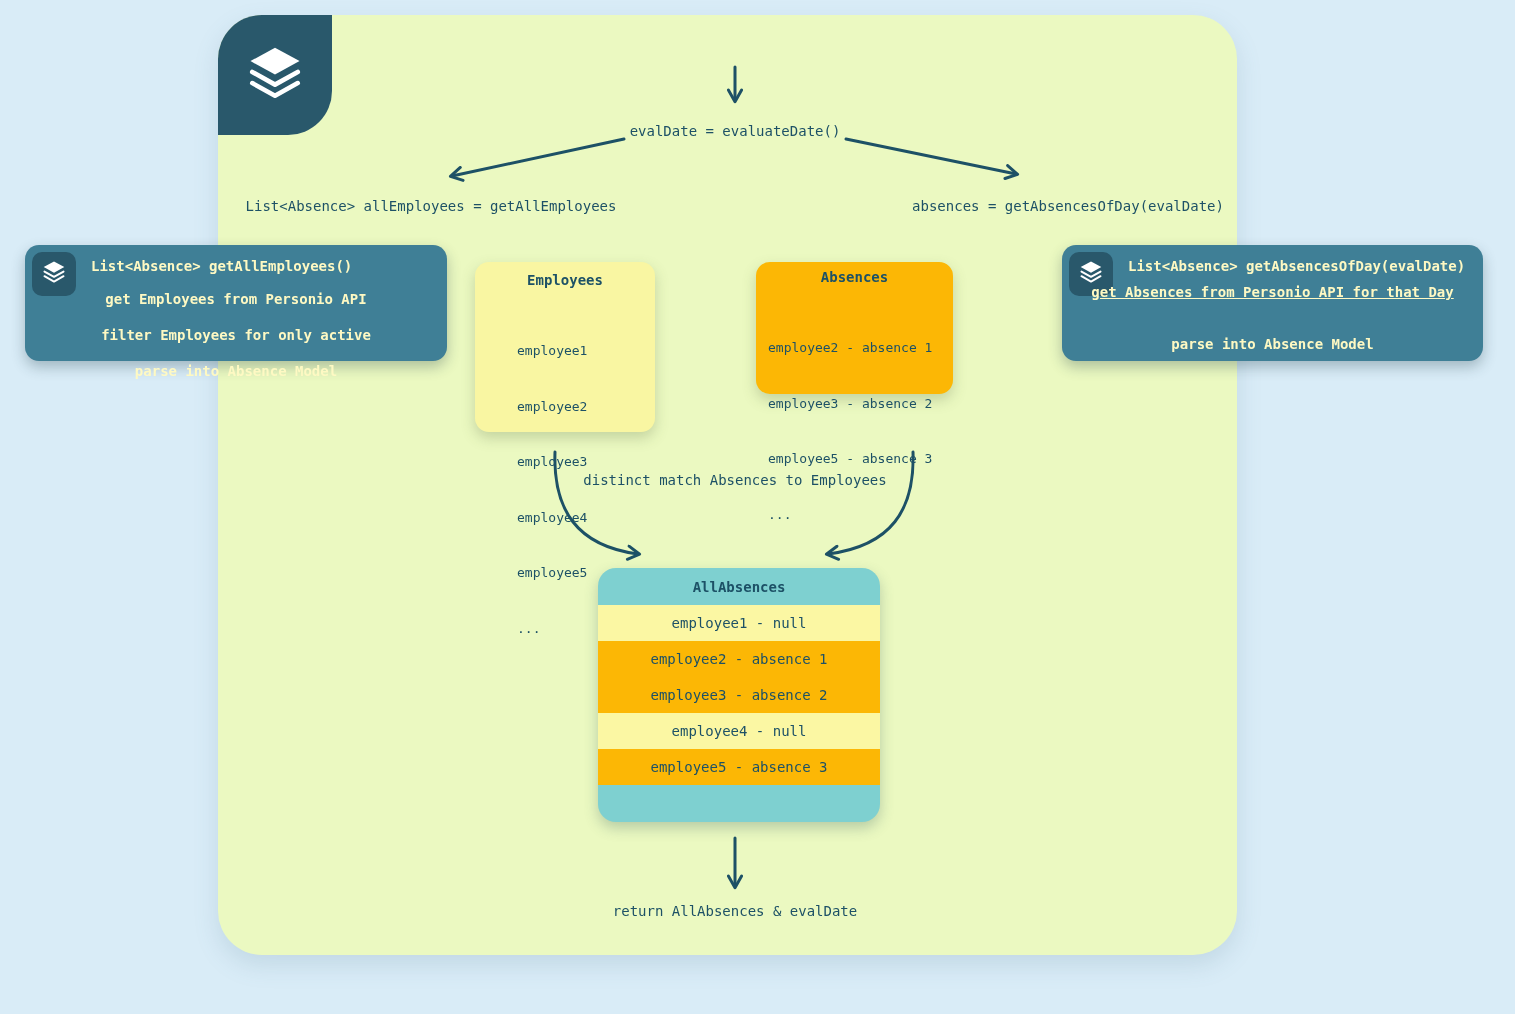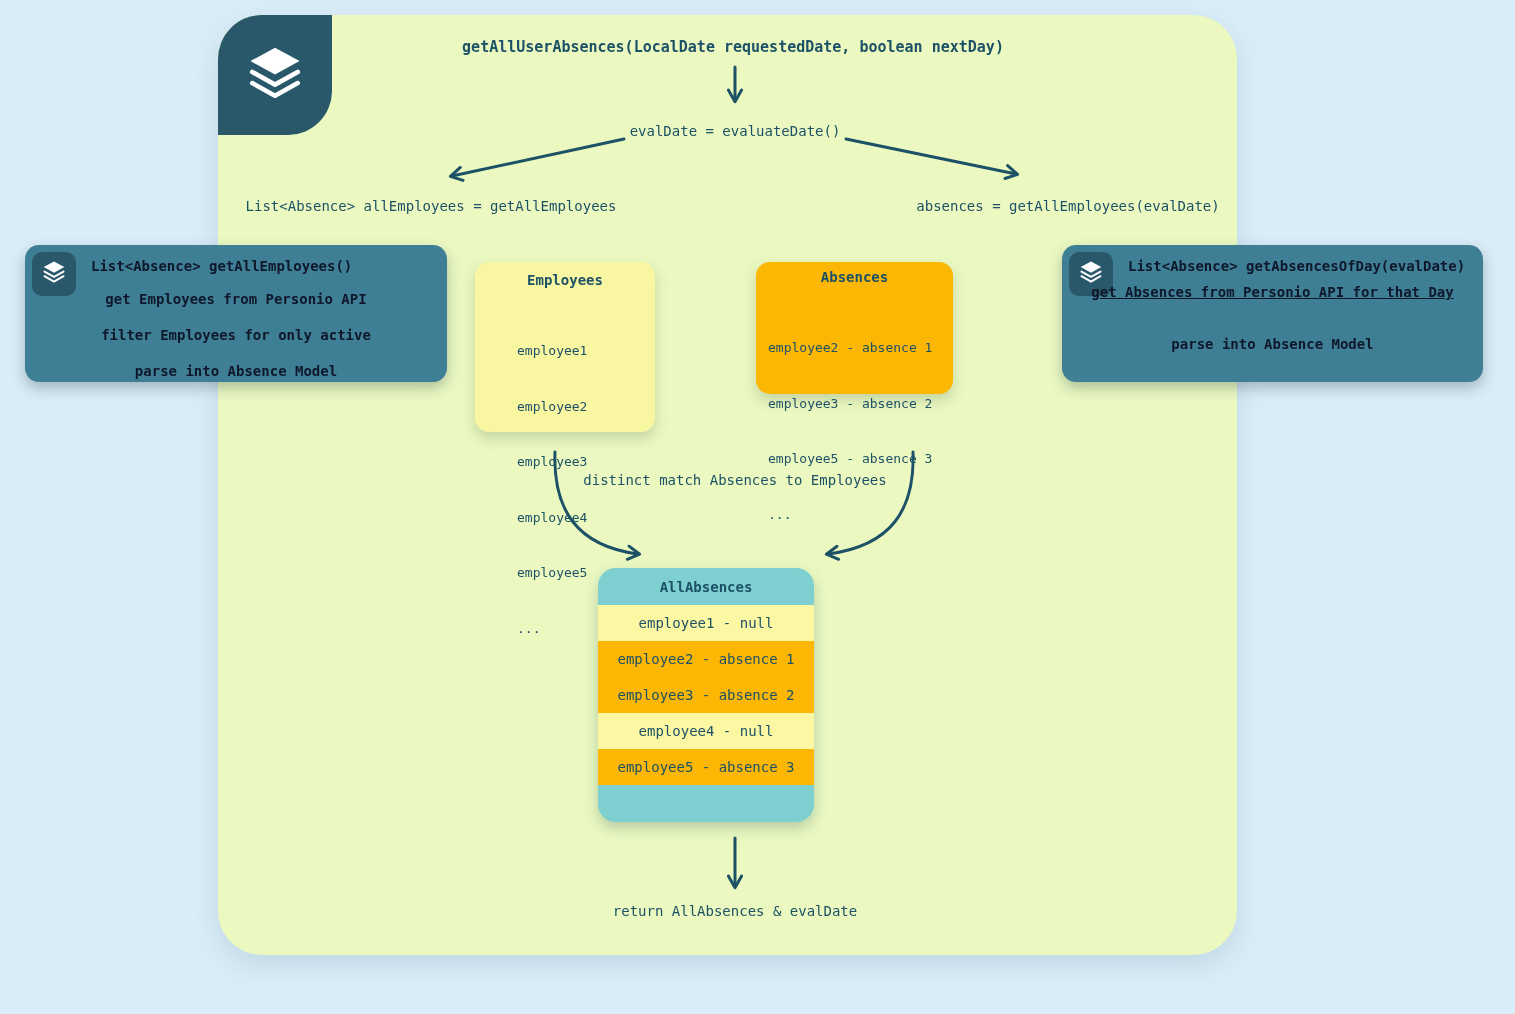--- a/index.html
+++ b/index.html
@@ -15,39 +15,39 @@
             display:flex; align-items:center; justify-content:center; z-index:3; }
 
   .label { position:absolute; transform:translateX(-50%); color:var(--ink,#1d5166);
            font-size:14px; white-space:nowrap; z-index:4; }
   .bold { font-weight:bold; }
   .fs15 { font-size:15px; }
 
   .arrows { position:absolute; left:0; top:0; z-index:2; pointer-events:none; }
   .arrow-stroke { stroke:var(--ink,#1d5166); }
 
-  .callout { position:absolute; width:422px; height:137px; background:var(--teal-mid,#3f7f96);
-             border-radius:14px; box-shadow:0 6px 14px rgba(30,60,70,.3); color:#0f172a; z-index:4; }
+  .callout { position:absolute; width:422px; height:116px; background:var(--teal-mid,#3f7f96);
+             border-radius:14px; box-shadow:0 6px 14px rgba(30,60,70,.3); color:#fef9c3; z-index:4; }
   .iconsq { position:absolute; left:7px; top:7px; width:44px; height:44px;
             background:var(--teal-dark,#29586b); border-radius:10px;
             display:flex; align-items:center; justify-content:center; }
   .ctitle { position:absolute; left:66px; top:13px; font-weight:bold; font-size:14px; white-space:nowrap; }
   .cline  { position:absolute; left:0; width:100%; text-align:center; font-size:14px; font-weight:bold; white-space:nowrap; }
 
   .card { position:absolute; border-radius:14px; box-shadow:0 6px 14px rgba(80,100,60,.25);
           color:var(--ink,#1d5166); z-index:4; }
   .card-emp { left:475px; top:262px; width:180px; height:170px; background:var(--yellow,#f9f6a2); }
   .card-abs { left:756px; top:262px; width:197px; height:132px; background:var(--orange,#fcb705);padding-left:22px; }
   .card-title { position:absolute; top:10px; left:0; width:100%; text-align:center;
                 font-weight:bold; font-size:14px; }
   .card-list { position:absolute; font-size:13px; line-height:18.5px; white-space:pre; }
   .emp-list { top:43px; left:42px; }
   .abs-list { top:40px; left:12px; }
 
-  .allabs { position:absolute; left:598px; top:568px; width:216px; height:254px;
+  .allabs { position:absolute; left:598px; top:568px; width:282px; height:254px;
             background:var(--teal-light,#7ed0d0); border-radius:18px; overflow:hidden;
             box-shadow:0 6px 14px rgba(60,100,100,.3); z-index:4;
             display:flex; flex-direction:column; color:var(--ink,#1d5166); }
   .allabs-header { height:37px; display:flex; align-items:center; justify-content:center;
                    font-weight:bold; font-size:14px; }
   .row { height:36px; display:flex; align-items:center; justify-content:center; font-size:14px; }
   .row.yellow { background:var(--row-yellow,#fbf7a3); }
   .row.orange { background:var(--row-orange,#fcb705); }
   .allabs-footer { flex:1; }
 </style>
@@ -77,24 +77,23 @@
   <div class="corner">
     <span>
       <svg width="62" height="62" viewBox="0 0 24 24">
         <path d="M12 2.2 L21.5 7.4 12 12.6 2.5 7.4 Z" fill="#ffffff"></path>
         <path d="M3.2 11.6 L12 16.5 20.8 11.6" fill="none" stroke="#ffffff" stroke-width="1.8" stroke-linecap="round" stroke-linejoin="round"></path>
         <path d="M3.2 15.9 L12 20.8 20.8 15.9" fill="none" stroke="#ffffff" stroke-width="1.8" stroke-linecap="round" stroke-linejoin="round"></path>
       </svg>
     </span>
   </div>
 
-  <div class="label bold fs15" style="left:733px; top:38px;">getAllUserAbsences(LocalDate requestedDate, boolean nextDay)</div>
   <div class="label" style="left:735px; top:123px;">evalDate = evaluateDate()</div>
   <div class="label" style="left:431px; top:198px;">List&lt;Absence&gt; allEmployees = getAllEmployees</div>
-  <div class="label" style="left:1068px; top:198px;">absences = getAllEmployees(evalDate)</div>
+  <div class="label" style="left:1068px; top:198px;">absences = getAbsencesOfDay(evalDate)</div>
 
   <div class="callout" style="left:25px; top:245px;">
     <div class="iconsq">
       <span>
         <svg width="26" height="26" viewBox="0 0 24 24">
           <path d="M12 2.2 L21.5 7.4 12 12.6 2.5 7.4 Z" fill="#ffffff"></path>
           <path d="M3.2 11.6 L12 16.5 20.8 11.6" fill="none" stroke="#ffffff" stroke-width="1.8" stroke-linecap="round" stroke-linejoin="round"></path>
           <path d="M3.2 15.9 L12 20.8 20.8 15.9" fill="none" stroke="#ffffff" stroke-width="1.8" stroke-linecap="round" stroke-linejoin="round"></path>
         </svg>
       </span>

